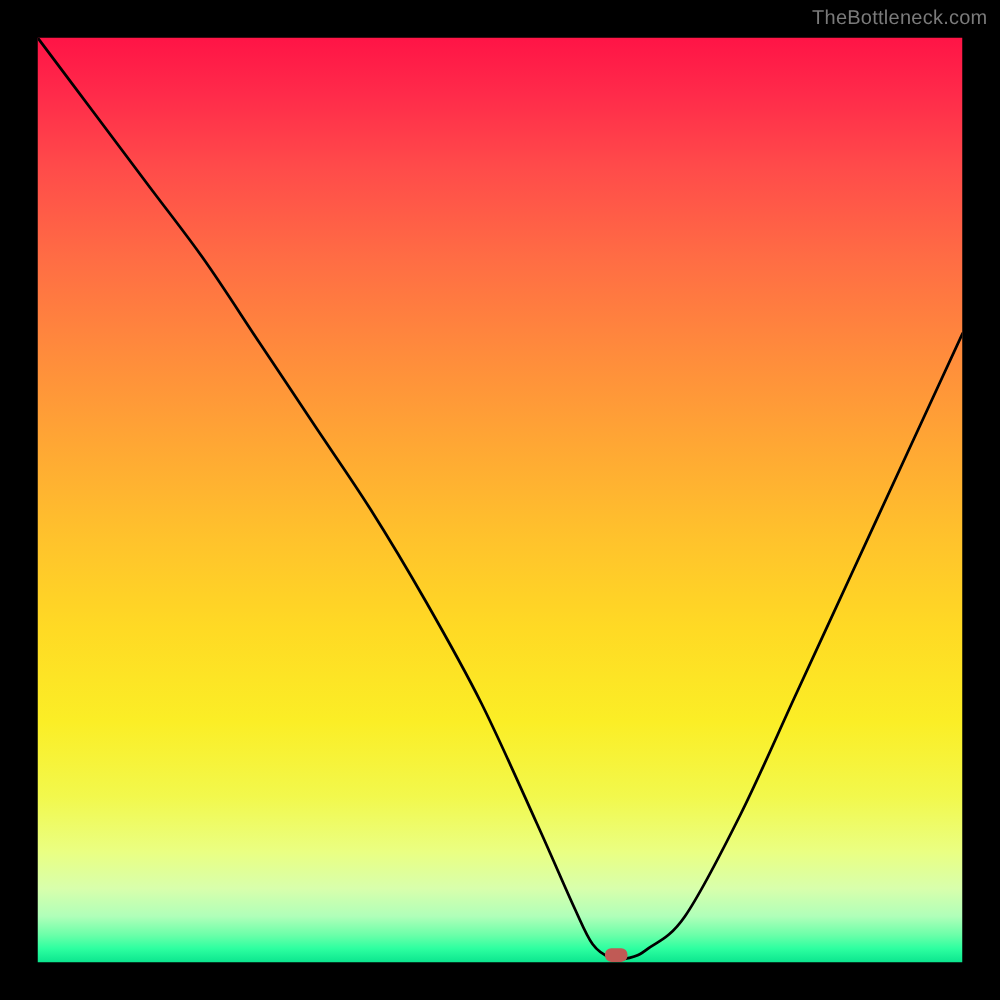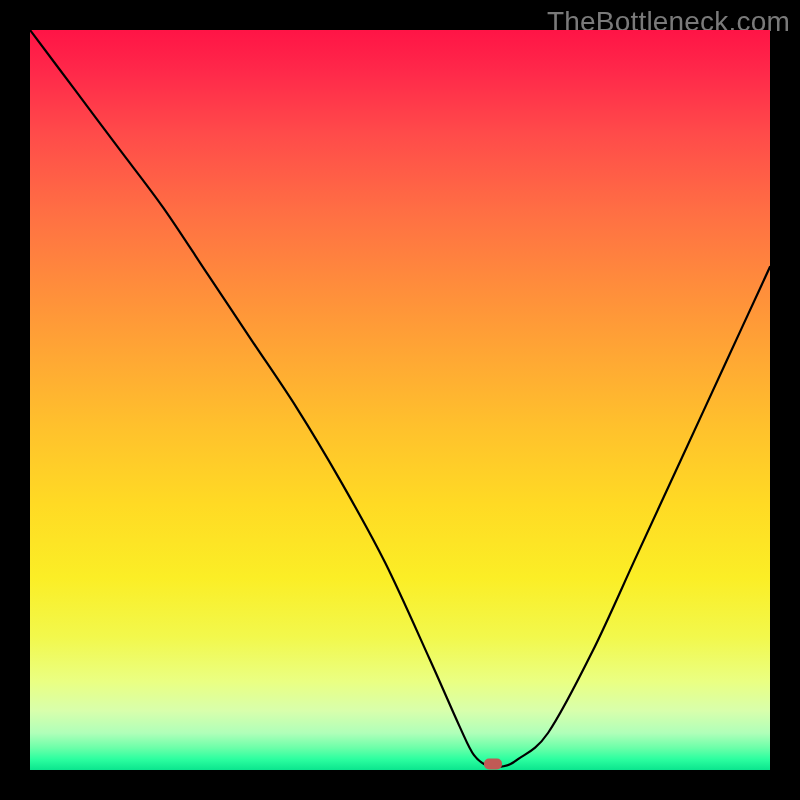--- a/index.html
+++ b/index.html
@@ -64,21 +64,21 @@
     height: 11px;
     border-radius: 5px;
     background: #c05a55;
     transform: translate(-50%, -50%);
   }
   .watermark {
     position: absolute;
     top: 6px;
     right: 10px;
     color: #7a7a7a;
-    font-size: 28px;
+    font-size: 16px;
     font-weight: 500;
     letter-spacing: 0.2px;
     user-select: none;
   }
 </style>
 </head>
 <body>
 
 <div class="frame">
 

